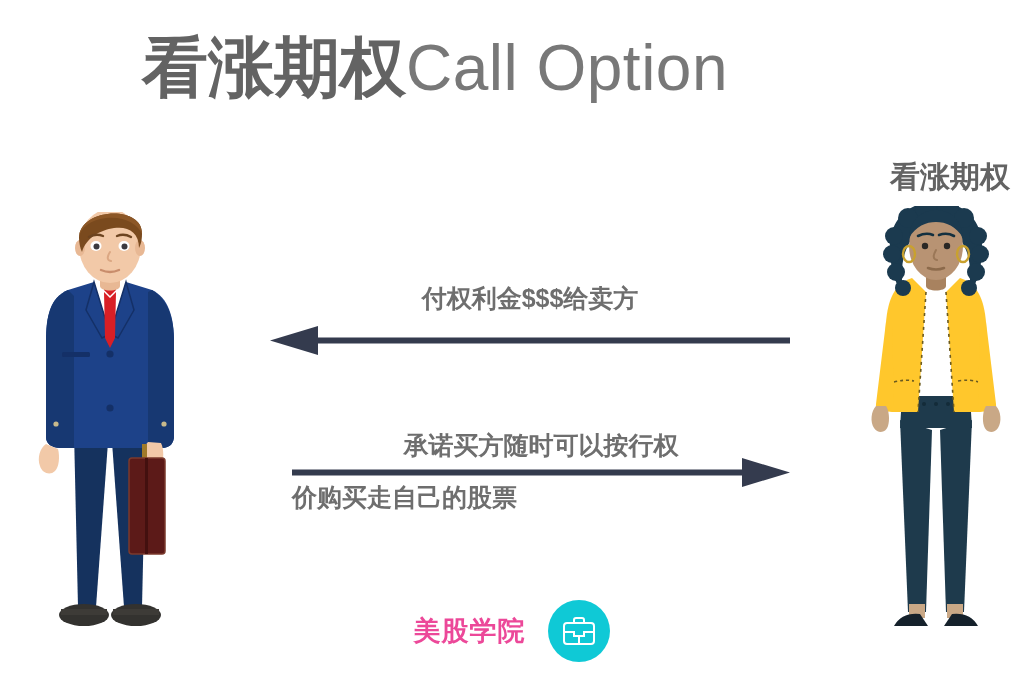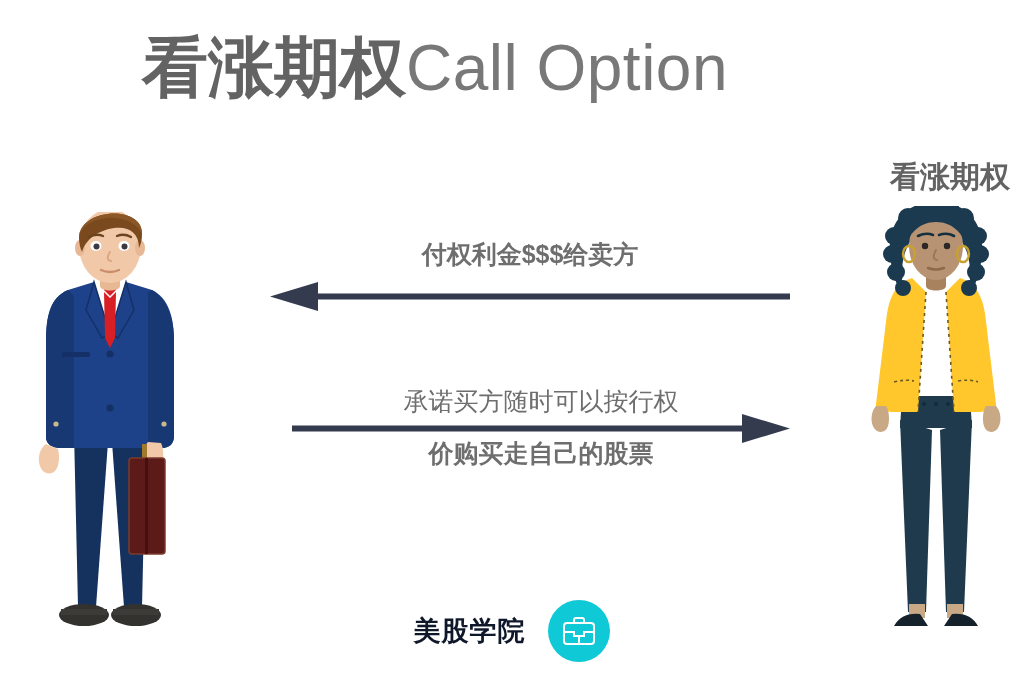--- a/index.html
+++ b/index.html
@@ -48,21 +48,21 @@
     font-size: 30px;
     font-weight: bold;
     color: #636363;
     white-space: nowrap;
     line-height: 1;
   }
   #label-seller { left: 14px;  top: 162px; }
   #label-buyer  { right: 13px; top: 162px; }
 
   
-  .flow { position: absolute; }
+  .flow { position: absolute; margin-top: 44px; }
 
   .flow-text {
     position: absolute;
     width: 100%;
     text-align: center;
     font-size: 25px;
     font-weight: bold;
     color: #6e6e6e;
     white-space: nowrap;
     line-height: 1.35;
@@ -71,40 +71,40 @@
   .arrow-svg { position: absolute; display: block; }
 
   
   #flow-premium { left: 270px; top: 238px; width: 520px; height: 75px; }
   #flow-premium .flow-text { top: 0; }
   #flow-premium .arrow-svg { left: 0; top: 44px; }
 
   
   #flow-obligation { left: 292px; top: 385px; width: 498px; height: 95px; }
   #flow-obligation .line1 { position: absolute; top: 0;  width: 100%; text-align: center;
-                            font-size: 25px; font-weight: normal; color: #6e6e6e; white-space: nowrap; }
-  #flow-obligation .line2 { position: absolute; top: 52px; width: 100%; text-align: center;
+                            font-size: 25px; font-weight: bold; color: #6e6e6e; white-space: nowrap; }
+  #flow-obligation .line2 { position: absolute; top: 52px; width: 100%; 
                             font-size: 25px; font-weight: bold; color: #6e6e6e; white-space: nowrap; }
   #flow-obligation .arrow-svg { left: 0; top: 28px; }
 
   
   #brand {
     position: absolute;
     left: 0;
     top: 600px;
     width: 1023px;
     display: flex;
     align-items: center;
     justify-content: center;
     gap: 22px;
   }
   #brand-name {
     font-size: 27px;
     font-weight: bold;
-    color: #0f172a;
+    color: #ec4899;
     letter-spacing: 1px;
     white-space: nowrap;
   }
   #brand-badge {
     width: 62px;
     height: 62px;
     border-radius: 50%;
     background: #0fc9d6;
     display: flex;
     align-items: center;

